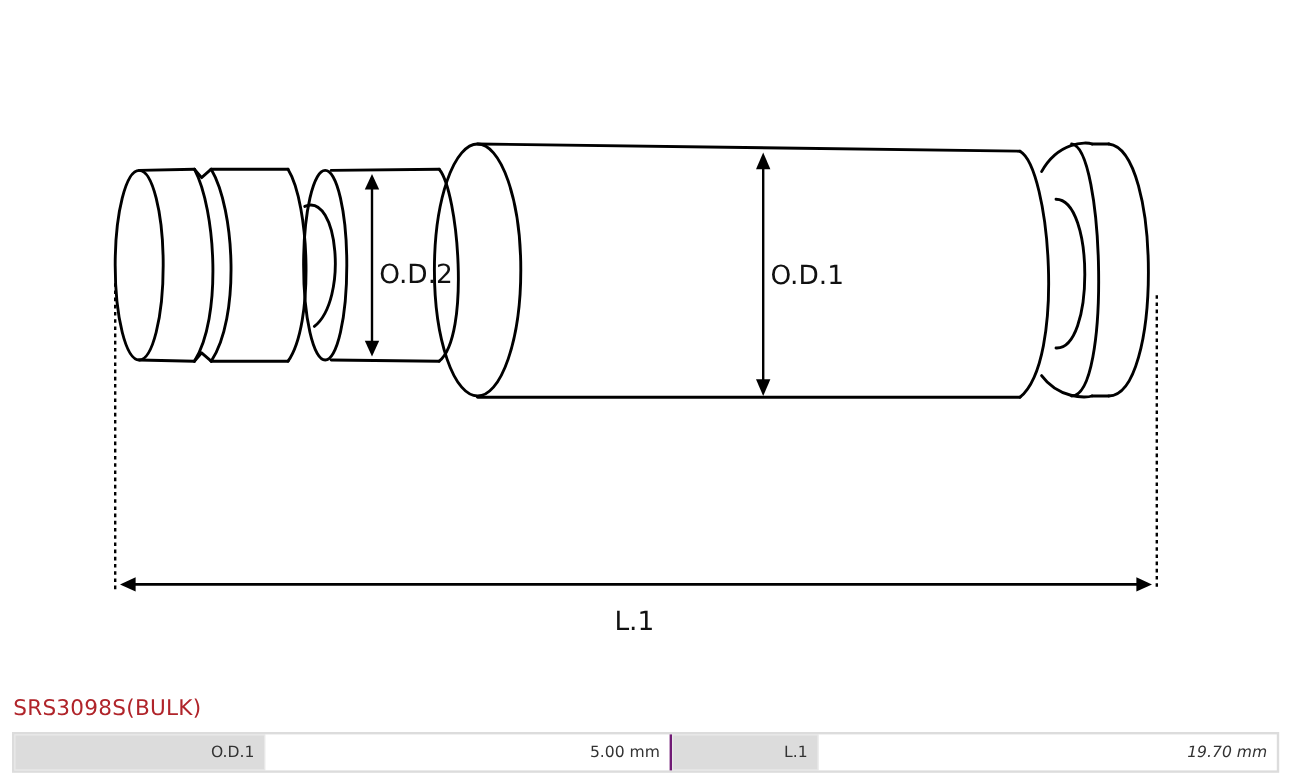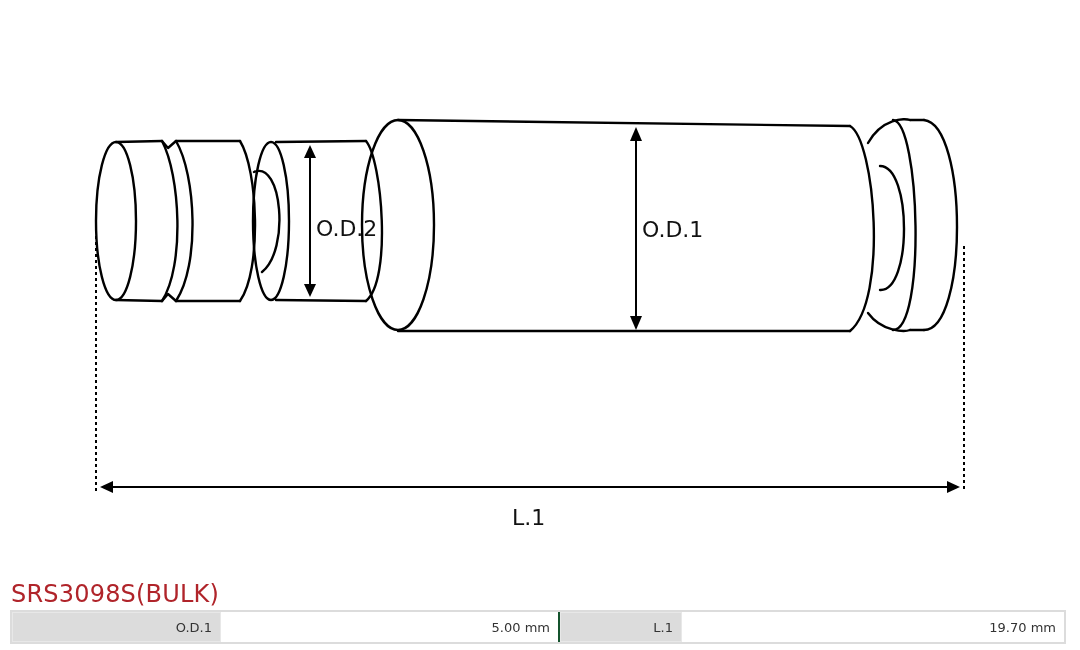--- a/index.html
+++ b/index.html
@@ -1,28 +1,28 @@
 <!DOCTYPE html>
 <html><head>
   <meta charset="utf-8">
   <style>
     html, body { margin: 0; padding: 0; background: #ffffff; }
     body { width: 1080px; height: 650px; position: relative; overflow: hidden; font-family: "DejaVu Sans", sans-serif; }
     .drawing { position: absolute; left: 0; top: 0; width: 948px; height: 560px; }
     .drawing svg { display: block; }
     .dim-label { font-family: "DejaVu Sans", sans-serif; font-size: 22px; fill: #111; }
-    .part-title { position: absolute; left: 11px; top: 580px; font-size: 24px; color: #b0242a; letter-spacing: 0.2px; }
+    .part-title { position: absolute; left: 11px; top: 580px; font-size: 18px; color: #b0242a; letter-spacing: 0.2px; }
     .spec-table { position: absolute; left: 10px; top: 610px; width: 1056px; height: 34px; border: 2px solid #dcdcdc; box-sizing: border-box; display: flex; background: #fff; }
-    .cell { height: 100%; box-sizing: border-box; display: flex; align-items: center; justify-content: flex-end; font-size: 13px; color: #333; padding-right: 8px; border-right: 2px solid #14532d; }
+    .cell { height: 100%; box-sizing: border-box; display: flex; align-items: center; justify-content: flex-end; font-size: 13px; color: #333; padding-right: 8px; border-right: 2px solid #701a75; }
     .cell:last-child { border-right: none; }
     .cell.label { background: #dcdcdc; border: 1px solid #e8e8e8; }
     .c1 { width: 209px; }
     .c2 { width: 339px; }
     .c3 { width: 122px; }
-    .c4 { flex: 1; }
+    .c4 { flex: 1; font-style: italic; }
   </style>
 </head>
 <body>
 
 <div class="drawing">
   <svg width="1080" height="560" viewBox="0 0 1080 560">
     <g fill="none" stroke="#000" stroke-width="2.4" stroke-linejoin="round" stroke-linecap="round">
 
       <ellipse cx="116" cy="221" rx="20" ry="79"></ellipse>
       <path d="M116 142 L162 141"></path>

